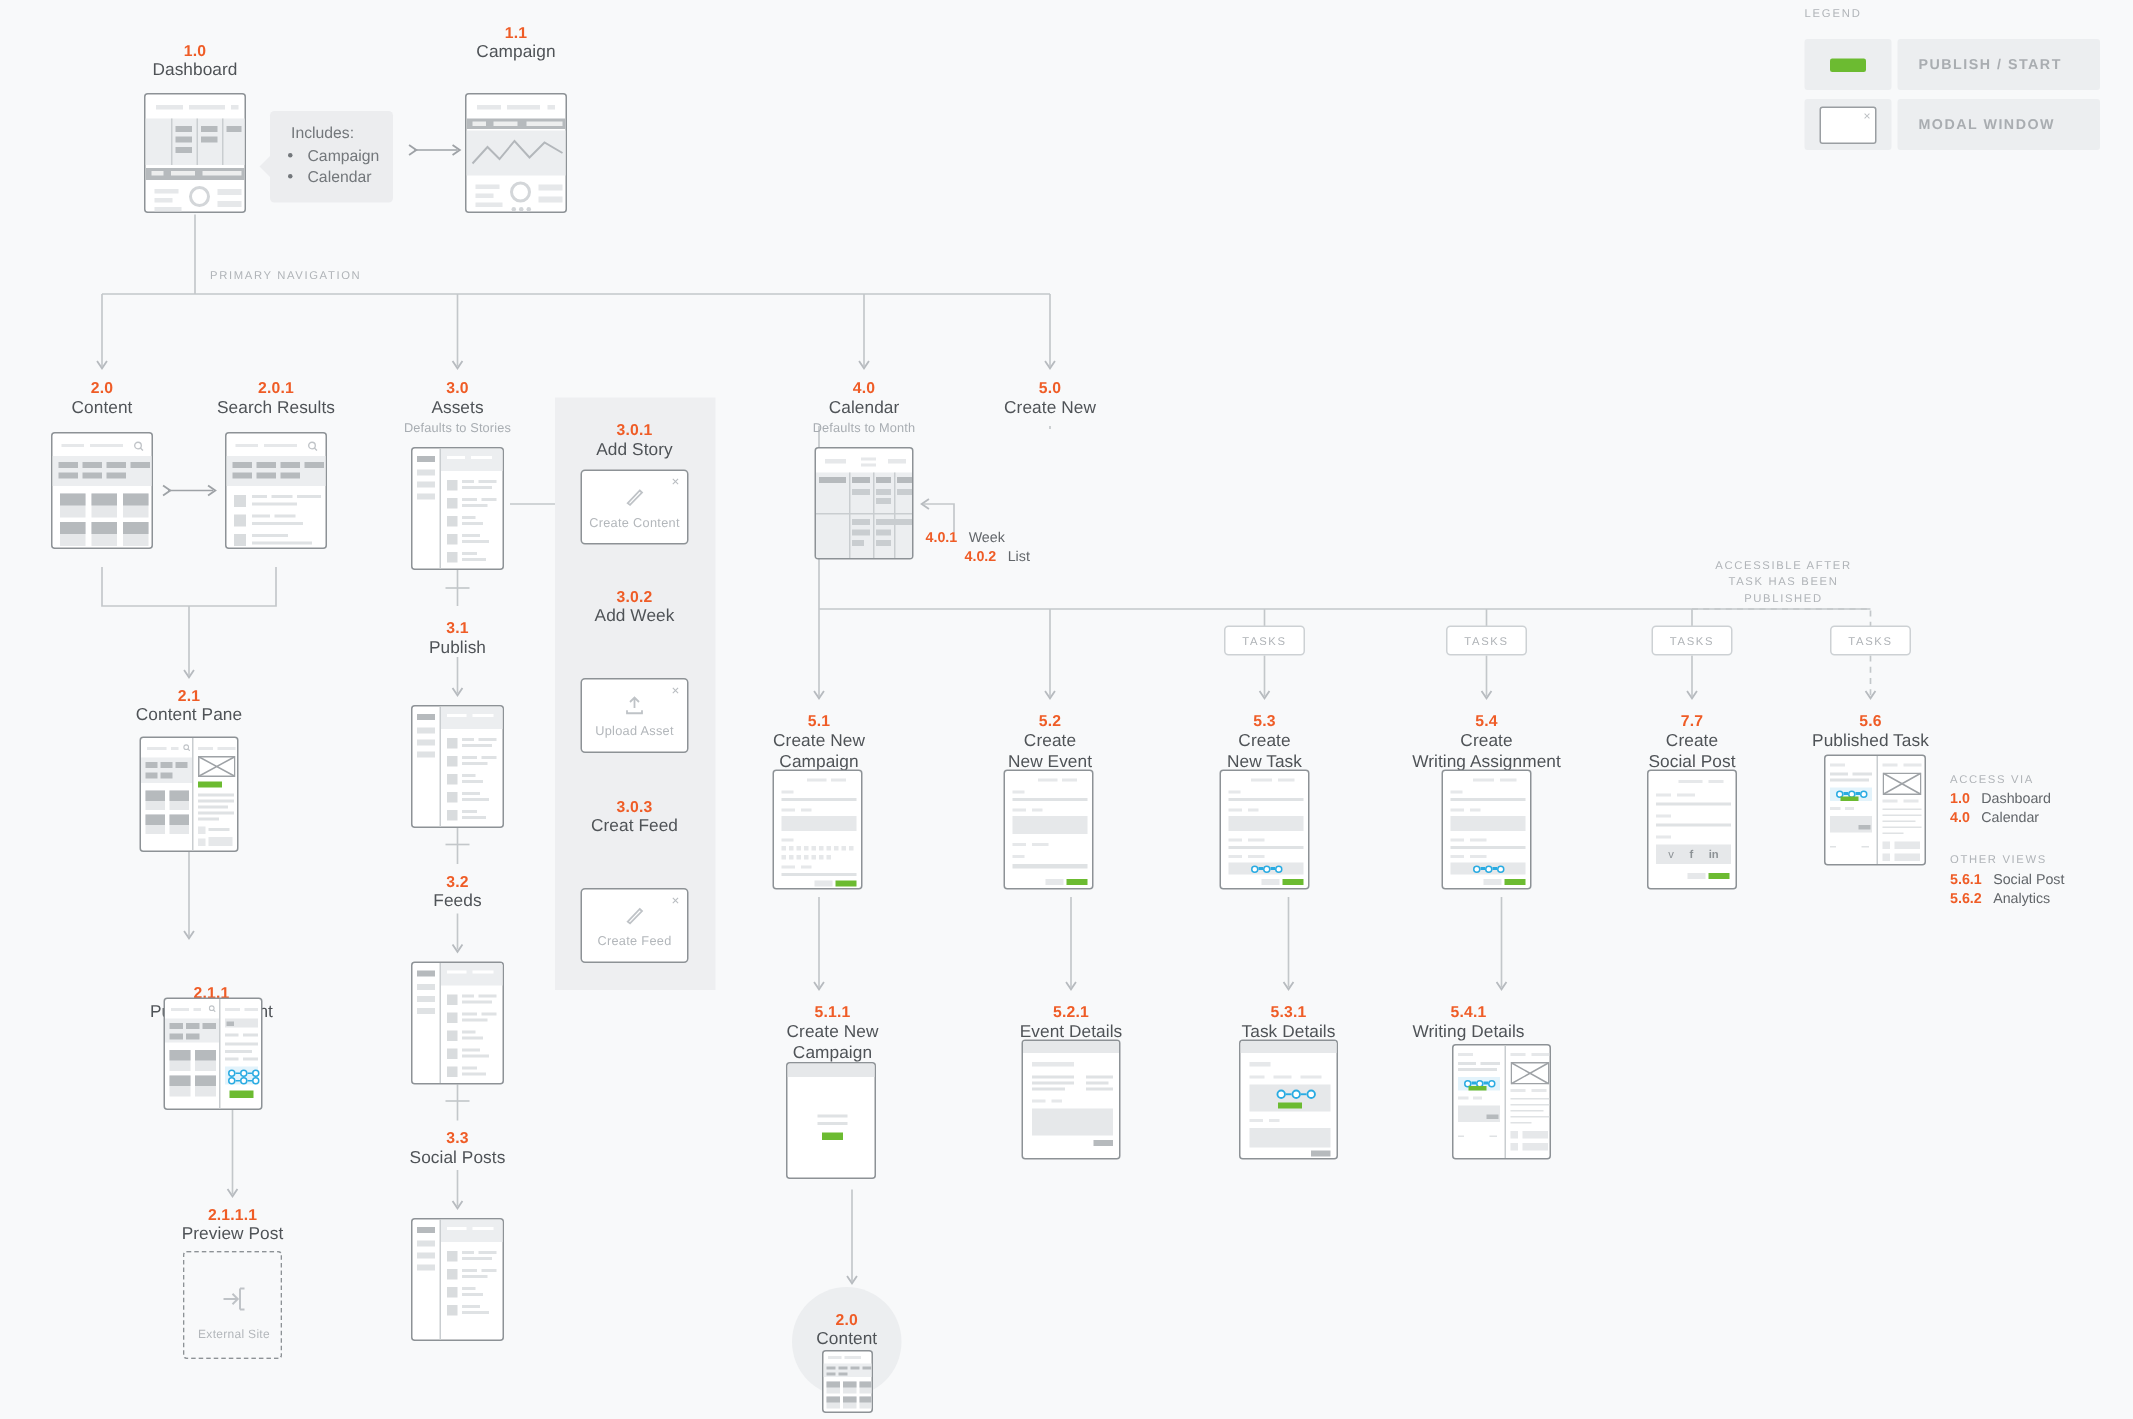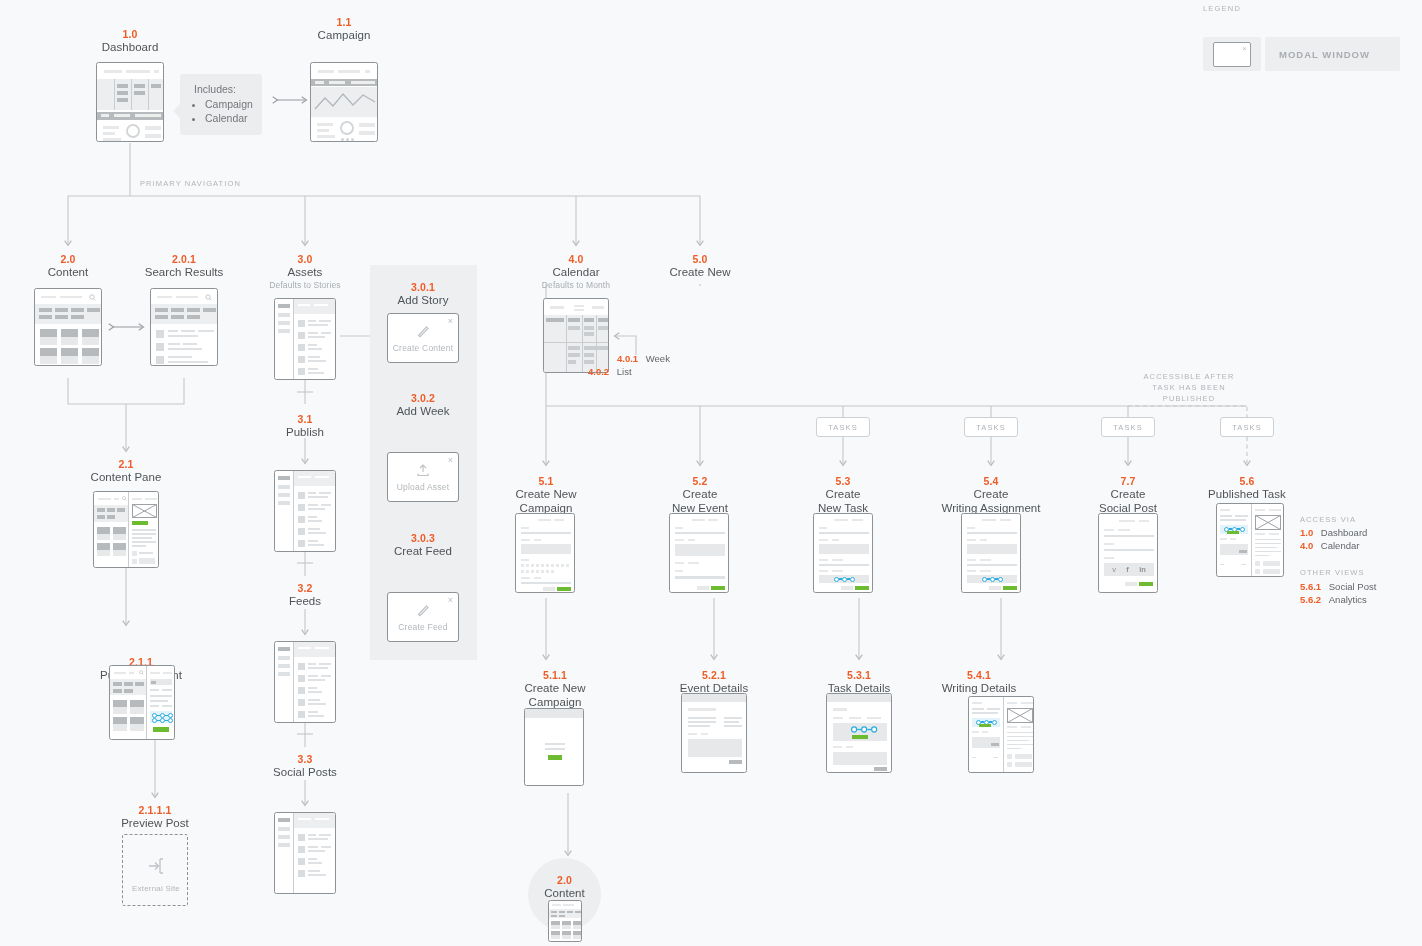--- a/index.html
+++ b/index.html
@@ -88,21 +88,21 @@
   .kv { position:absolute; font-size:9.5px; line-height:14px; white-space:nowrap; }
   .kv b { color:#ef5c26; font-weight:bold; }
   .kv span { color:#62666a; }
   .notehead { position:absolute; color:#b0b4b8; font-size:7.5px; letter-spacing:1.1px; }
 
   
   .grpbox { position:absolute; background:#eeeff1; }
 
   
   #legend { position:absolute; left:1203px; top:4px; }
-  .lgTtl { color:#b0b4b8; font-size:7.5px; letter-spacing:1.2px; margin-bottom:24px; }
+  .lgTtl { color:#b0b4b8; font-size:7.5px; letter-spacing:1.2px; margin-bottom:13px; }
   .lgRow { display:flex; margin-bottom:6px; }
   .lgSw {
     width:58px; height:34px; background:#eceef0; border-radius:2px;
     display:flex; align-items:center; justify-content:center; margin-right:4px;
   }
   .lgLbl {
     width:135px; height:34px; background:#eceef0; border-radius:2px;
     display:flex; align-items:center; padding-left:14px;
     color:#a9adb1; font-size:9.5px; font-weight:bold; letter-spacing:1px;
   }
@@ -647,21 +647,21 @@
     <div class="bar" style="left:40px;top:47px;width:24px;height:4px;background:#c9cdd0;"></div>
     <div class="bar" style="left:24px;top:54px;width:12px;height:4px;background:#c9cdd0;"></div>
     <div class="bar" style="left:40px;top:54px;width:10px;height:4px;background:#c9cdd0;"></div>
     <div class="bar" style="left:24px;top:61px;width:8px;height:4px;background:#c9cdd0;"></div>
     <div class="bar" style="left:40px;top:61px;width:10px;height:4px;background:#c9cdd0;"></div>
   </div>
   <div class="kv" style="left:617px;top:352px;">
     <b>4.0.1</b>
     <span style="margin-left:5px;">Week</span>
   </div>
-  <div class="kv" style="left:588px;top:365px;">
+  <div class="kv" style="left:643px;top:365px;">
     <b>4.0.2</b>
     <span style="margin-left:5px;">List</span>
   </div>
 
   <div class="node" style="left:650px;top:253px;width:100px;">
     <div class="num">5.0</div>
     <div class="ttl">Create New</div>
   </div>
 
   <div class="anno c" style="left:1129px;top:371px;width:120px;white-space:pre-line;">ACCESSIBLE AFTER
@@ -1004,20 +1004,26 @@
     <div class="bar dk" style="left:24px;top:20px;width:9px;height:4px;"></div>
     <div class="bar dk" style="left:2px;top:30px;width:9px;height:4px;"></div>
     <div class="bar dk" style="left:13px;top:30px;width:9px;height:4px;"></div>
     <div class="bar dk" style="left:24px;top:30px;width:9px;height:4px;"></div>
   </div>
 
   <div id="legend">
     <div class="lgTtl">LEGEND</div>
 
 
+    <div class="lgRow">
+      <div class="lgSw">
+        <div class="lgGreen"></div>
+      </div>
+      <div class="lgLbl">PUBLISH / START</div>
+    </div>
 
     <div class="lgRow">
       <div class="lgSw">
         <div class="lgModal">
             <em>×</em>
           </div>
       </div>
       <div class="lgLbl">MODAL WINDOW</div>
     </div>
   </div>

